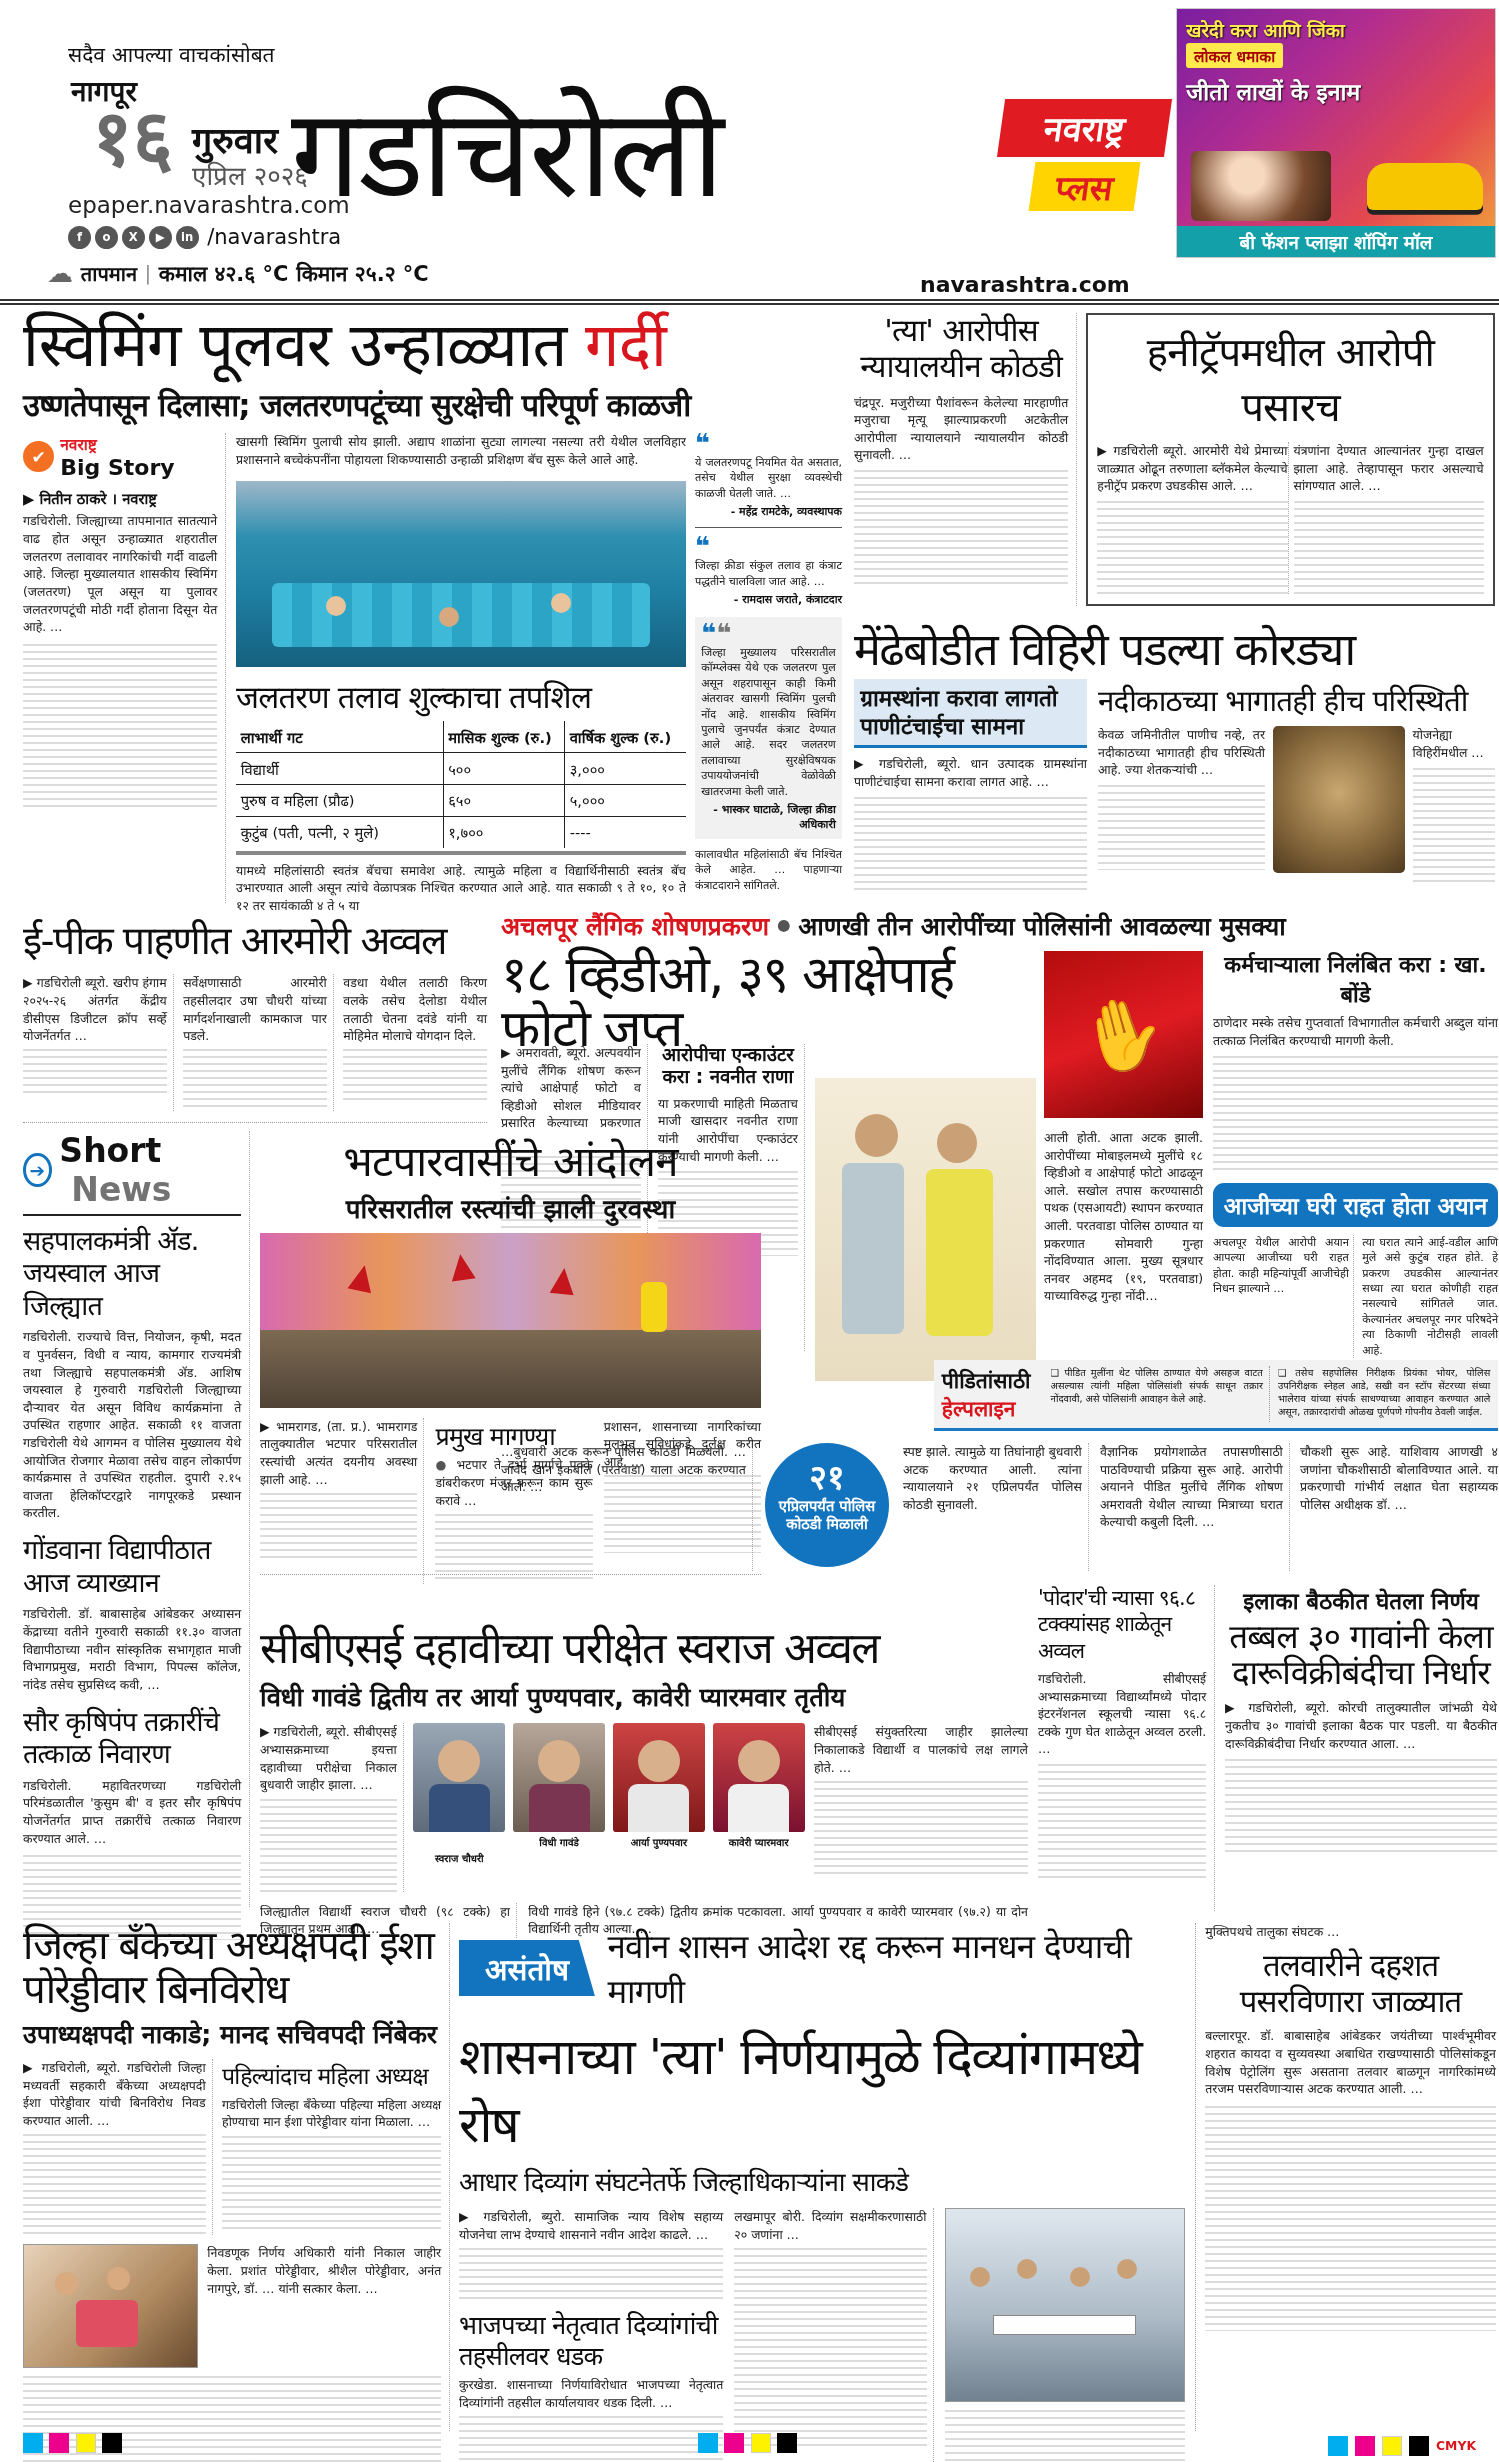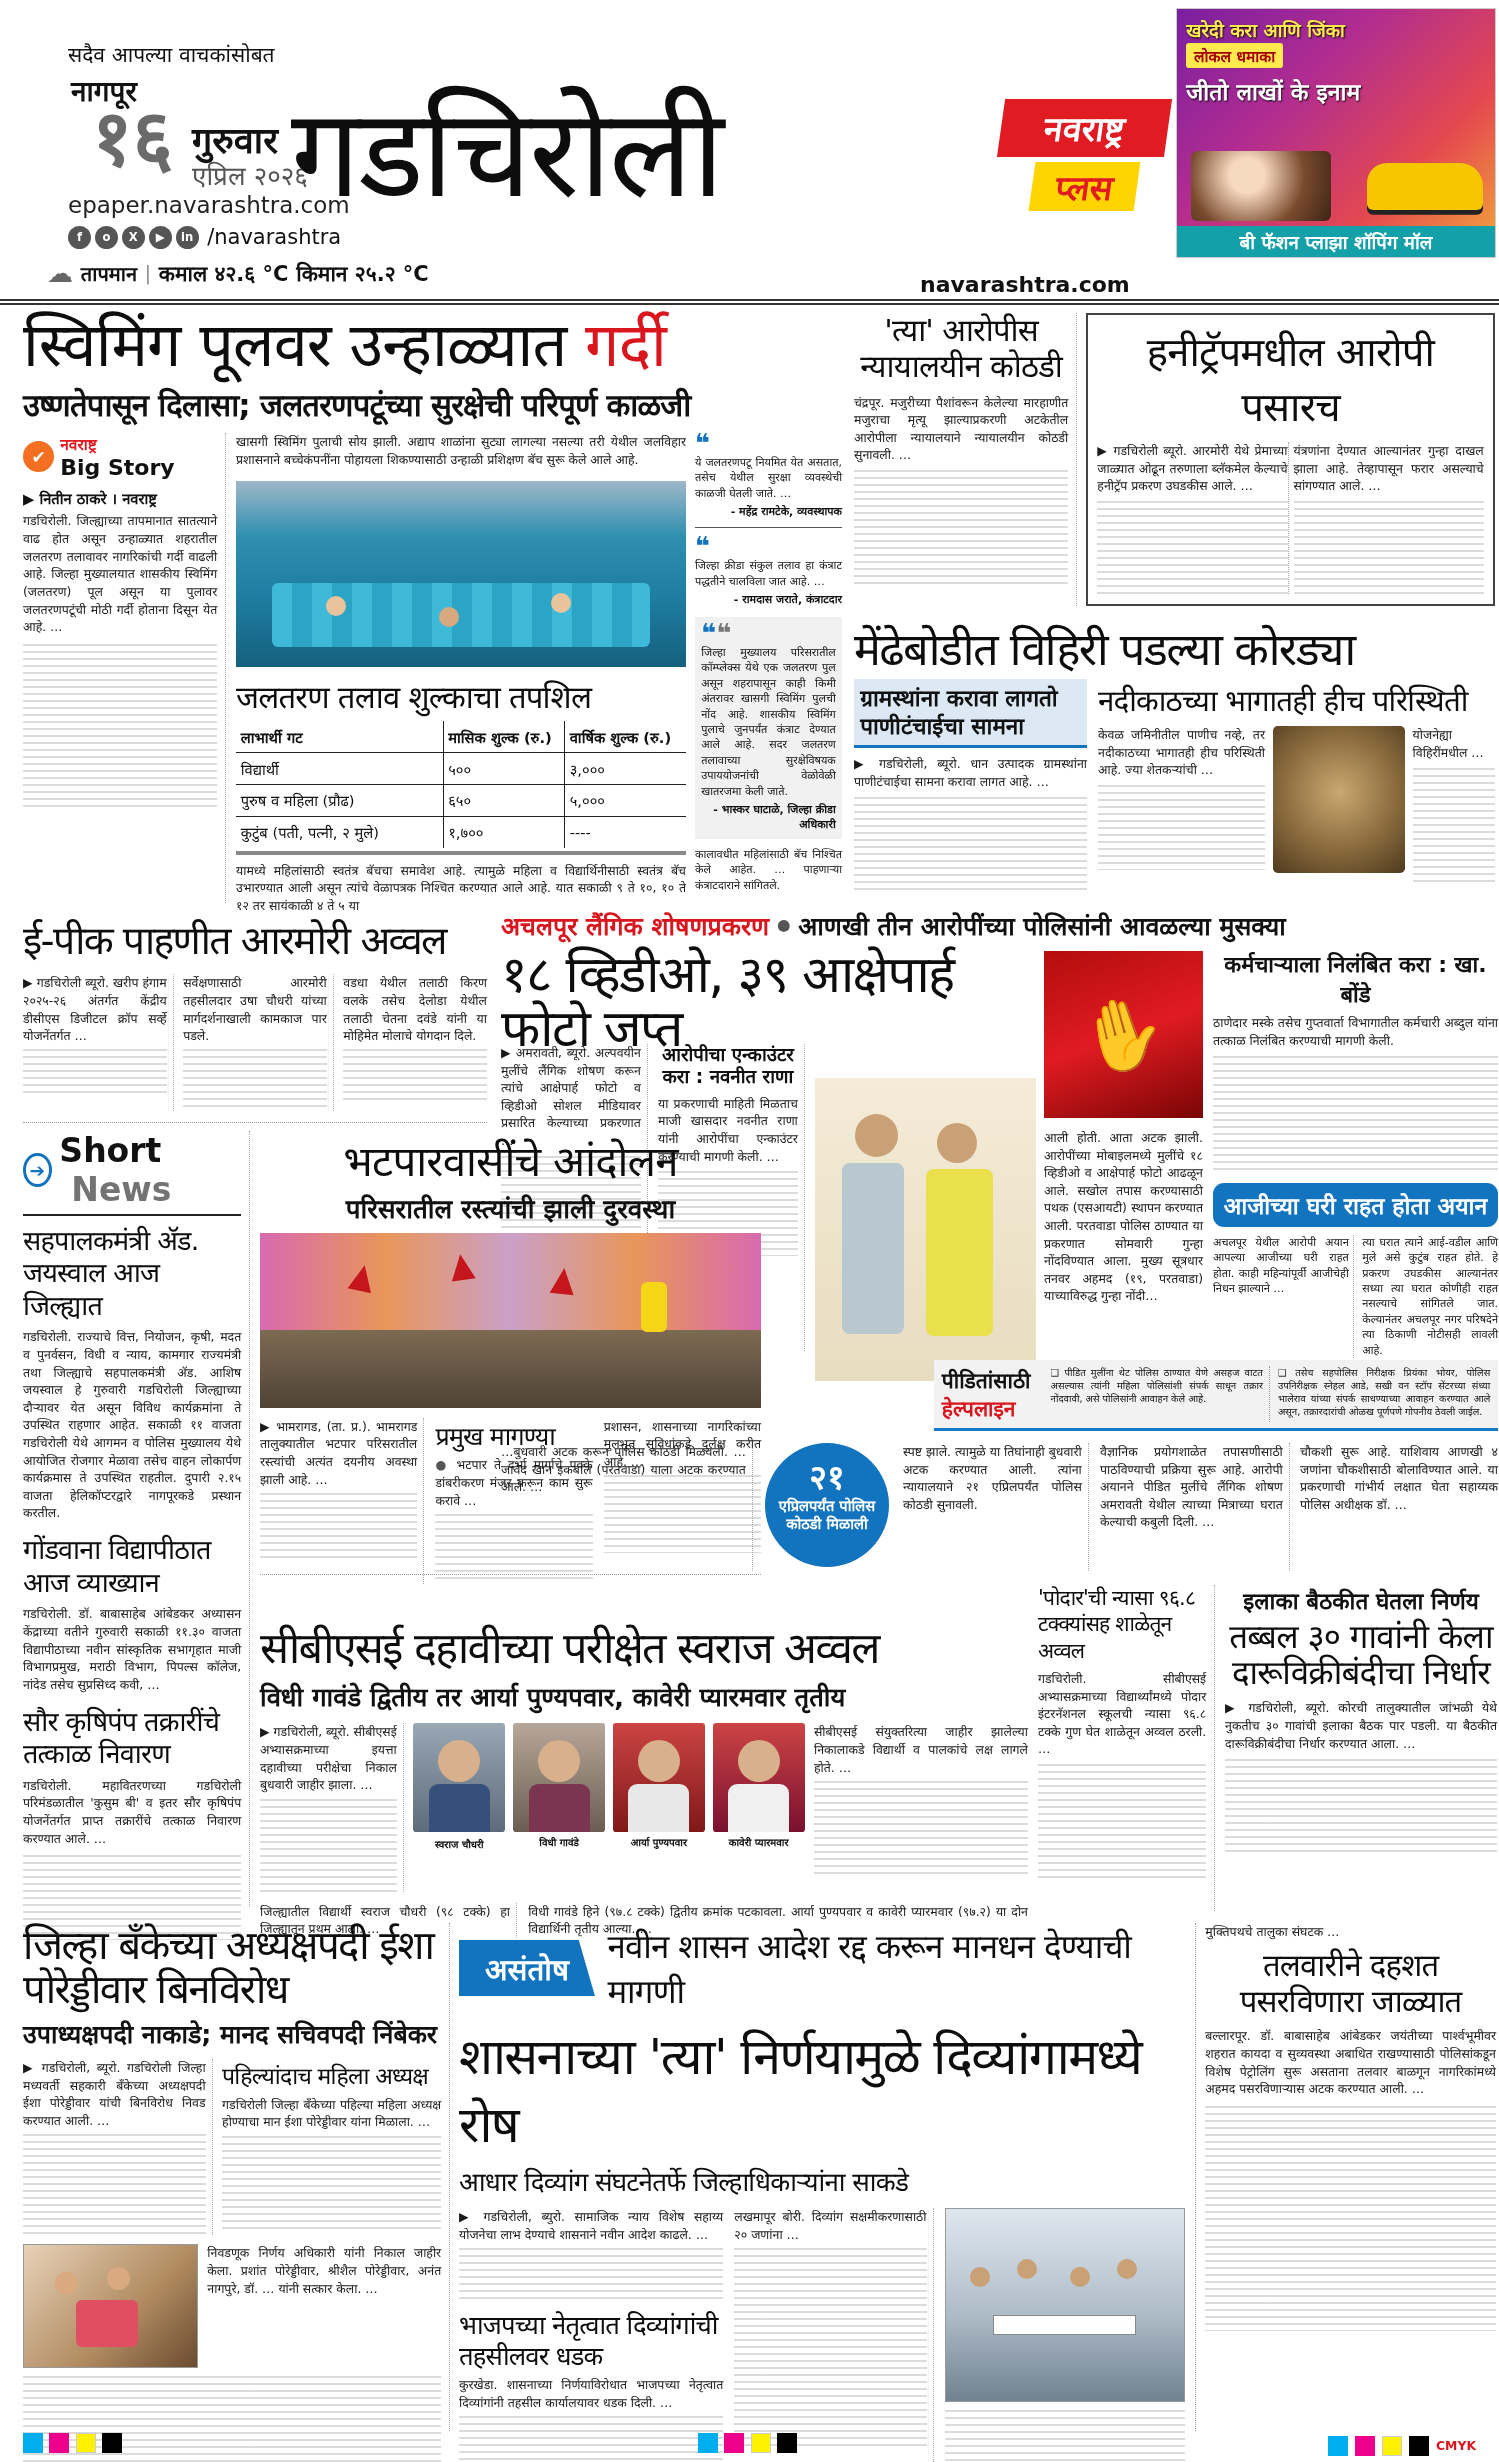--- a/index.html
+++ b/index.html
@@ -327,21 +327,21 @@
       <div class="bodytxt just colrule" style="width:144px;padding-right:6.2px;">
         <span>▶ गडचिरोली, ब्यूरो. सीबीएसई अभ्यासक्रमाच्या इयत्ता दहावीच्या परीक्षेचा निकाल बुधवारी जाहीर झाला. …</span>
         <div class="greek" style="height:93px;margin-top:4.7px;"></div>
       </div>
       <div style="display:flex;gap:7.8px;">
         <div style="width:92px;">
           <div class="photo" style="width:92px;height:109px;background:linear-gradient(180deg,#9aa7b5 0%,#5d6b7a 100%);border-radius:3.1px;position:relative;">
               <div class="abs" style="left:25px;top:17px;width:42px;height:42px;border-radius:50%;background:#d9b08c;"></div>
               <div class="abs" style="left:15.5px;top:61px;width:61px;height:48px;border-radius:9.3px 9.3px 0 0;background:#35507a;"></div>
             </div>
-          <div class="bold center cap" style="margin-top:5px;">स्वराज चौधरी</div>
+          <div class="bold center cap" style="margin-top:19px;">स्वराज चौधरी</div>
         </div>
         <div style="width:92px;">
           <div class="photo" style="width:92px;height:109px;background:linear-gradient(180deg,#b7a79a 0%,#6b5d52 100%);border-radius:3.1px;position:relative;">
               <div class="abs" style="left:25px;top:17px;width:42px;height:42px;border-radius:50%;background:#d9b08c;"></div>
               <div class="abs" style="left:15.5px;top:61px;width:61px;height:48px;border-radius:9.3px 9.3px 0 0;background:#7a3550;"></div>
             </div>
           <div class="bold center cap" style="margin-top:3.1px;">विधी गावंडे</div>
         </div>
         <div style="width:92px;">
           <div class="photo" style="width:92px;height:109px;background:linear-gradient(180deg,#c44 0%,#801818 100%);border-radius:3.1px;position:relative;">
@@ -435,21 +435,21 @@
           <div class="abs" style="left:20%;top:55%;width:60%;height:20px;background:#fefefe;border:0.8px solid #888;"></div>
         </div>
         <div class="greek" style="height:132px;margin-top:7.8px;"></div>
       </div>
     </div>
   </div>
 
   <div class="abs" style="left:1195px;top:1923px;width:301px;height:508px;border-left:0.8px dotted #999;padding-left:9.3px;">
     <div class="bodytxt just">मुक्तिपथचे तालुका संघटक …</div>
     <div class="headline center" style="font-size:31px;line-height:1.15;margin-top:7.8px;">तलवारीने दहशत पसरविणारा जाळ्यात</div>
-    <div class="bodytxt just" style="margin-top:7.8px;">बल्लारपूर. डॉ. बाबासाहेब आंबेडकर जयंतीच्या पार्श्वभूमीवर शहरात कायदा व सुव्यवस्था अबाधित राखण्यासाठी पोलिसांकडून विशेष पेट्रोलिंग सुरू असताना तलवार बाळगून नागरिकांमध्ये अहमद पसरविणाऱ्यास अटक करण्यात आली. …</div>
+    <div class="bodytxt just" style="margin-top:7.8px;">बल्लारपूर. डॉ. बाबासाहेब आंबेडकर जयंतीच्या पार्श्वभूमीवर शहरात कायदा व सुव्यवस्था अबाधित राखण्यासाठी पोलिसांकडून विशेष पेट्रोलिंग सुरू असताना तलवार बाळगून नागरिकांमध्ये तरजम पसरविणाऱ्यास अटक करण्यात आली. …</div>
     <div class="greek" style="height:225px;margin-top:7.8px;"></div>
   </div>
 
   <div class="abs" style="left:23px;bottom:6.2px;">
     <span class="sq" style="background:#00aeef;"></span>
     <span class="sq" style="background:#ec008c;"></span>
     <span class="sq" style="background:#fff200;border:0.8px solid #ccc;"></span>
     <span class="sq" style="background:#000;"></span>
   </div>
   <div class="abs" style="left:698px;bottom:6.2px;">

